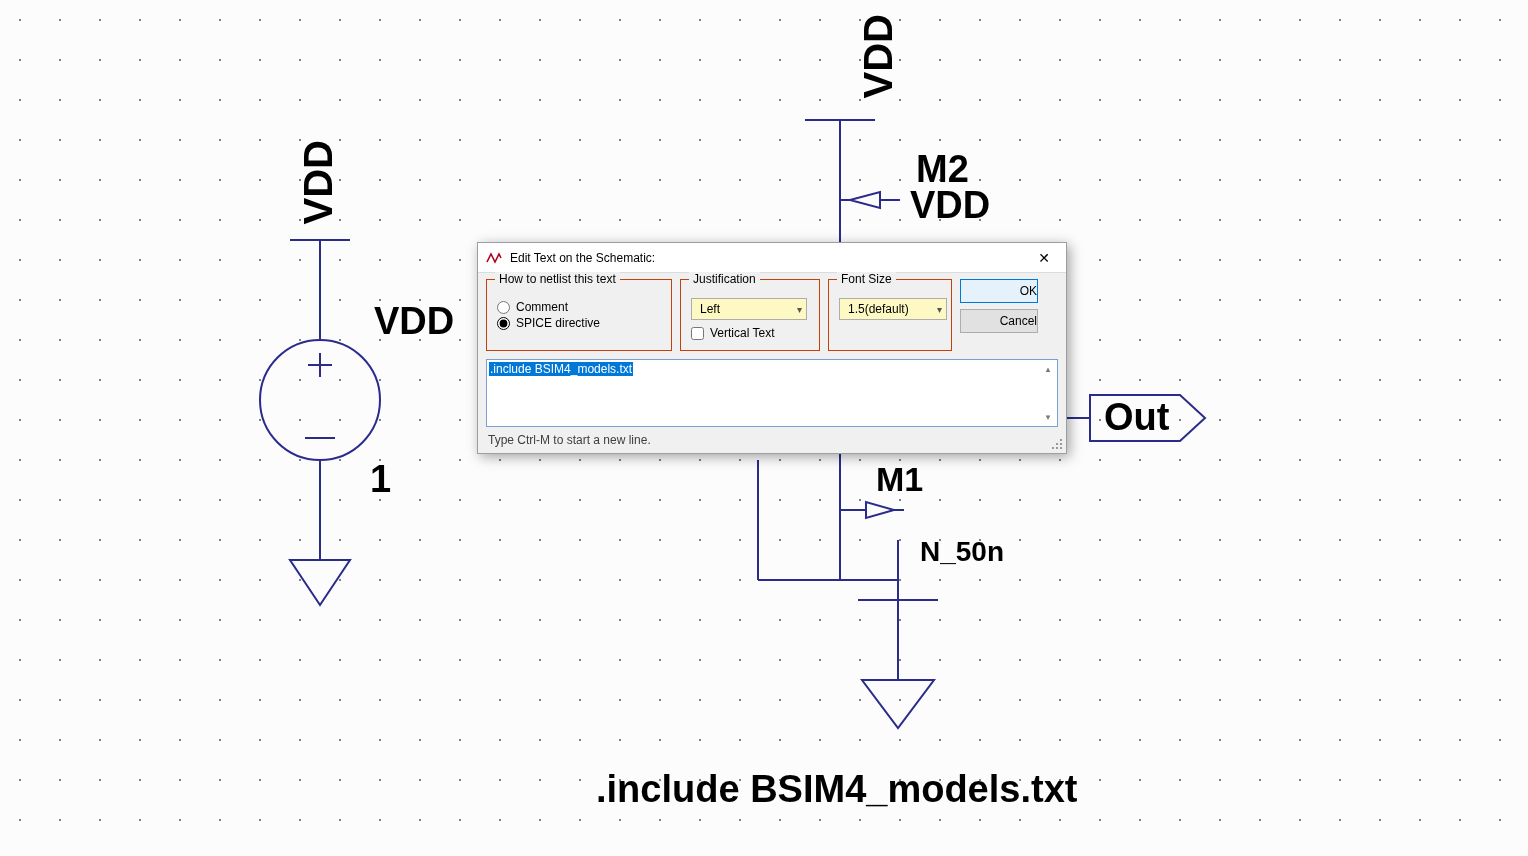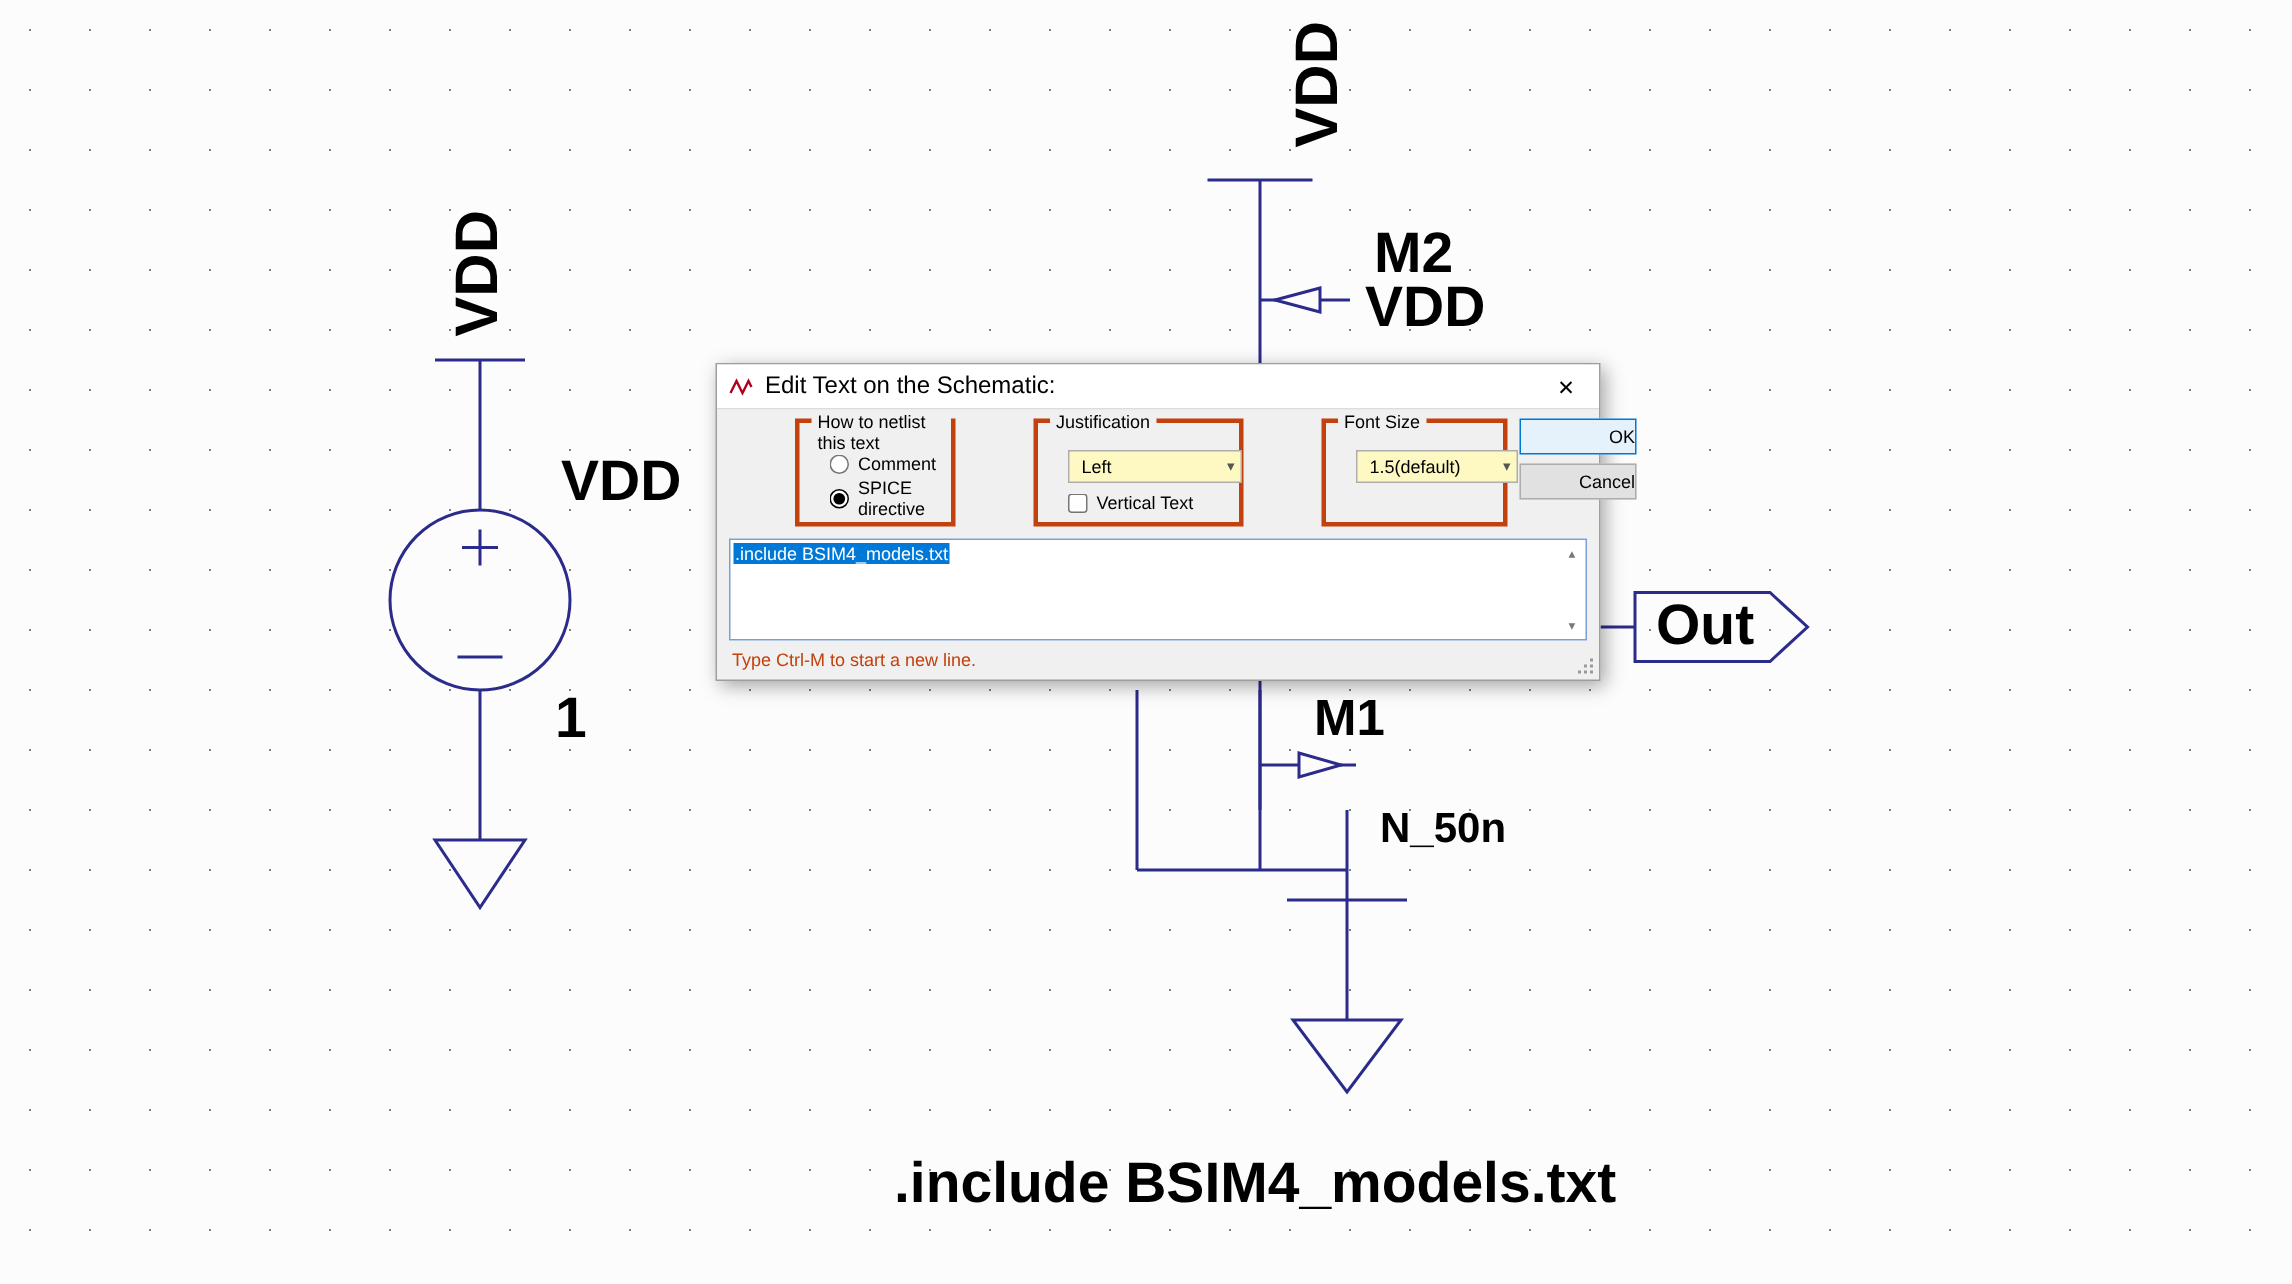--- a/index.html
+++ b/index.html
@@ -55,37 +55,36 @@
     align-items: center;
     padding: 0 0 0 8px;
     border-bottom: 1px solid #dcdcdc;
   }
   .titlebar .app-icon {
     width: 16px; height: 16px;
     margin-right: 8px;
     display: inline-flex;
     align-items: center; justify-content: center;
   }
-  .titlebar .title { flex: 1; font-size: 16px; }
+  .titlebar .title { flex: 1; font-size: 12px; }
   .titlebar .close {
     width: 44px; height: 30px;
     display: flex; align-items: center; justify-content: center;
     font-size: 14px;
     font-family: Arial, sans-serif;
     color: #000;
   }
   .body {
     padding: 6px 8px 4px 8px;
     position: relative;
   }
   .groupbox {
     position: relative;
-    border: 3px solid #c2410c;
-    padding: 18px 10px 8px 20px;
-    margin-left: 44px;
+    border: 1px solid #c2410c;
+    padding: 18px 10px 8px 10px;
   }
   .groupbox .legend {
     position: absolute;
     top: -8px; left: 8px;
     background: #f0f0f0;
     padding: 0 4px;
     font-size: 12px;
   }
   .row1 {
     display: flex;
@@ -147,21 +146,21 @@
   .scroll-arrow {
     position: absolute;
     right: 2px;
     width: 14px; height: 14px;
     display: flex; align-items: center; justify-content: center;
     color: #787878;
     font-size: 9px;
   }
   .hint {
     font-size: 12px;
-    color: #c2410c;
+    color: #404040;
     padding: 6px 2px 2px 2px;
   }
   .grip {
     position: absolute;
     right: 2px; bottom: 2px;
     width: 14px; height: 14px;
   }
   svg { overflow: visible; }
 </style>
 </head>

